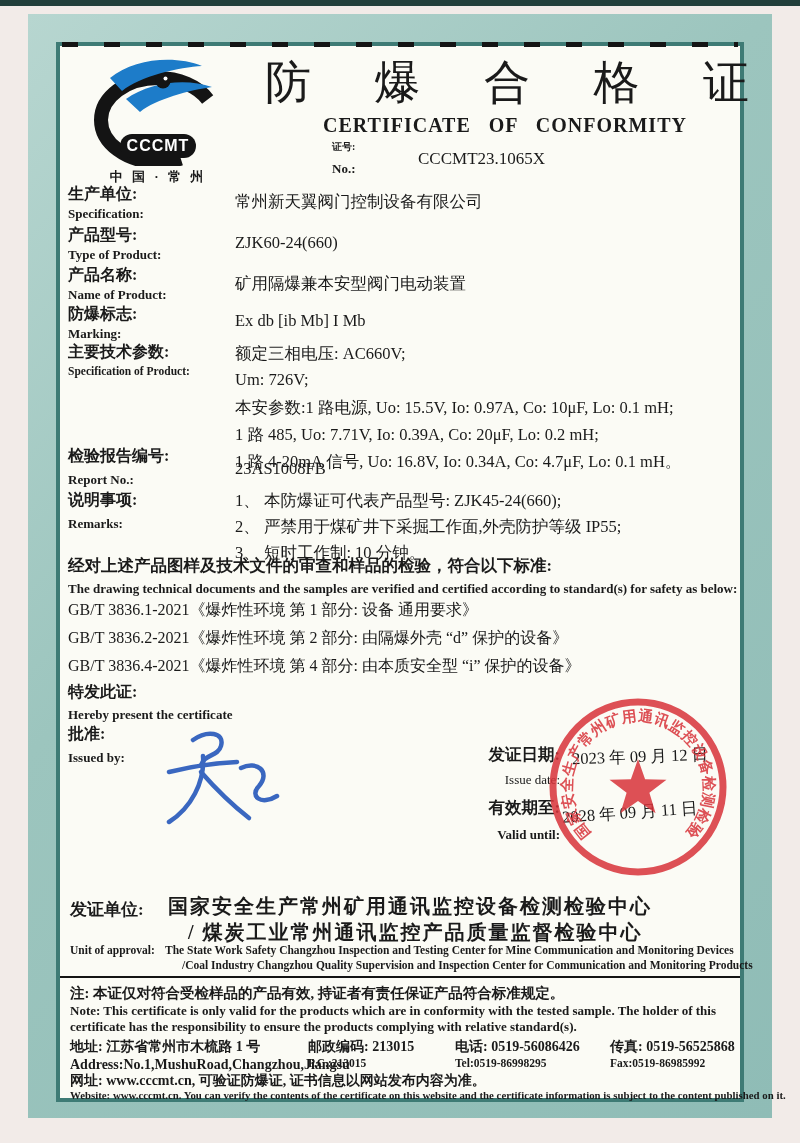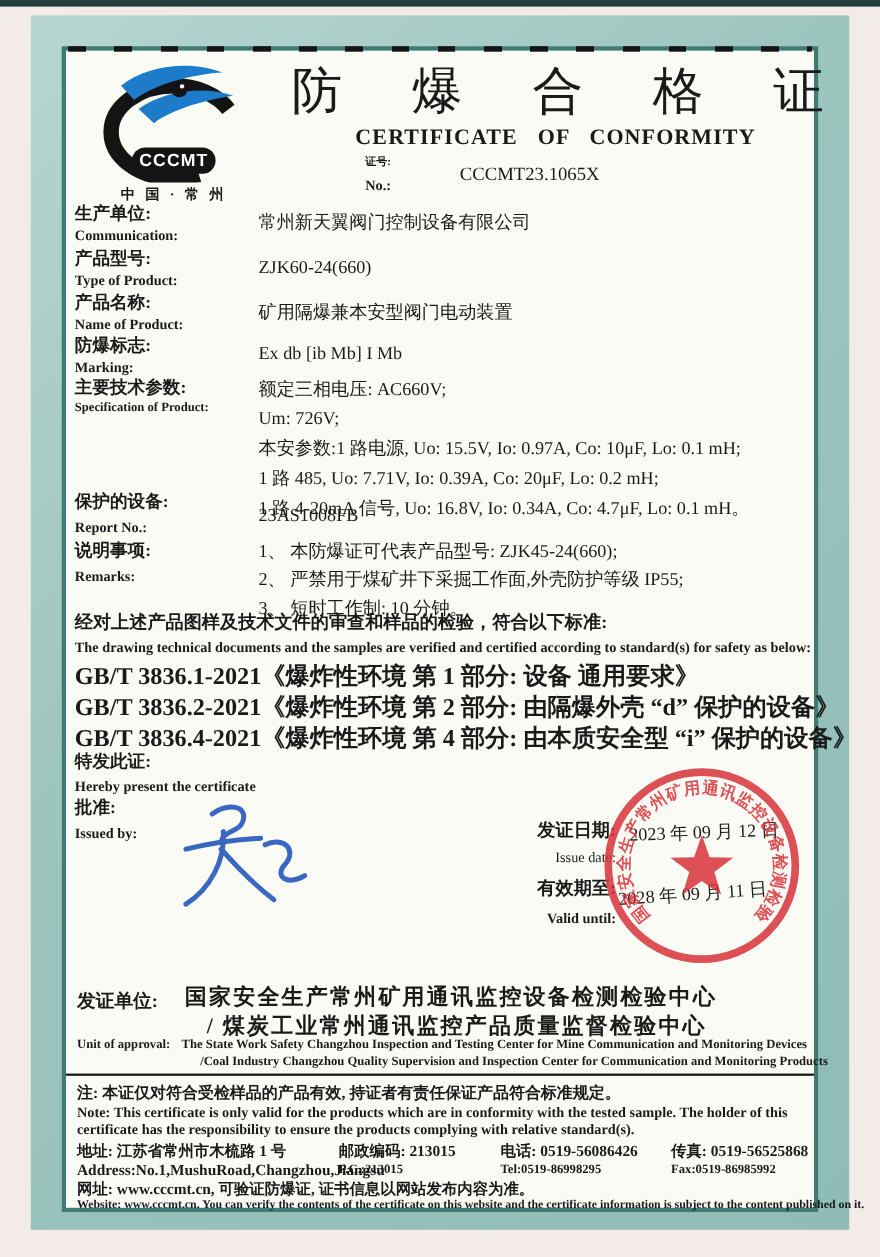--- a/index.html
+++ b/index.html
@@ -22,21 +22,21 @@
   .dashes{position:absolute;left:2px;top:-4px;width:676px;height:5px;
     background:repeating-linear-gradient(90deg,#141414 0 16px,transparent 16px 42px);}
   .abs{position:absolute;white-space:nowrap;}
   .lab-cn{font-weight:bold;font-size:16px;}
   .lab-cn-sm{font-weight:bold;font-size:10px;}
   .lab-en{font-weight:bold;font-size:13px;}
   .lab-en-sm{font-weight:bold;font-size:11.5px;}
   .val{font-size:16.5px;}
   .title-cn{font-size:46px;letter-spacing:26px;font-weight:500;text-align:center;}
   .title-en{font-size:20px;font-weight:bold;word-spacing:12px;letter-spacing:1px;text-align:center;}
-  .std{font-weight:bold;font-size:22px;}
+  .std{font-weight:normal;font-size:16px;}
   .big-issuer{font-weight:bold;font-size:20px;letter-spacing:2px;}
   .rule{position:absolute;background:#141414;height:2px;}
   .note-en{font-weight:bold;font-size:13px;line-height:16px;white-space:normal;}
   .sig{color:#3a67c0;}
   .stamp-wrap{opacity:.85;}
 </style>
 </head>
 <body>
 
 <div class="top-strip"></div>
@@ -57,21 +57,21 @@
   </svg>
   <div class="abs" style="left:22px;top:122px;width:152px;text-align:center;font-size:13px;font-weight:bold;letter-spacing:3px;">中 国 · 常 州</div>
 
   <div class="abs title-cn" style="left:205px;top:6px;width:480px;">防 爆 合 格 证</div>
   <div class="abs title-en" style="left:205px;top:68px;width:480px;">CERTIFICATE OF CONFORMITY</div>
   <div class="abs lab-cn-sm" style="left:272px;top:94px;">证号:</div>
   <div class="abs lab-en" style="left:272px;top:115px;">No.:</div>
   <div class="abs val" style="left:358px;top:103px;font-size:17px;text-align:center;">CCCMT23.1065X</div>
 
   <div class="abs lab-cn" style="left:8px;top:138px;">生产单位:</div>
-  <div class="abs lab-en" style="left:8px;top:160px;">Communication:</div>
+  <div class="abs lab-en" style="left:8px;top:160px;">Specification:</div>
   <div class="abs val" style="left:175px;top:145px;">常州新天翼阀门控制设备有限公司</div>
 
   <div class="abs lab-cn" style="left:8px;top:179px;">产品型号:</div>
   <div class="abs lab-en" style="left:8px;top:201px;">Type of Product:</div>
   <div class="abs val" style="left:175px;top:187px;">ZJK60-24(660)</div>
 
   <div class="abs lab-cn" style="left:8px;top:219px;">产品名称:</div>
   <div class="abs lab-en" style="left:8px;top:241px;">Name of Product:</div>
   <div class="abs val" style="left:175px;top:227px;">矿用隔爆兼本安型阀门电动装置</div>
 
@@ -80,21 +80,21 @@
   <div class="abs val" style="left:175px;top:265px;">Ex db [ib Mb] I Mb</div>
 
   <div class="abs lab-cn" style="left:8px;top:296px;">主要技术参数:</div>
   <div class="abs lab-en-sm" style="left:8px;top:319px;">Specification of Product:</div>
   <div class="abs val" style="left:175px;top:297px;">额定三相电压: AC660V;</div>
   <div class="abs val" style="left:175px;top:324px;">Um: 726V;</div>
   <div class="abs val" style="left:175px;top:351px;">本安参数:1 路电源, Uo: 15.5V, Io: 0.97A, Co: 10μF, Lo: 0.1 mH;</div>
   <div class="abs val" style="left:175px;top:378px;">1 路 485, Uo: 7.71V, Io: 0.39A, Co: 20μF, Lo: 0.2 mH;</div>
   <div class="abs val" style="left:175px;top:405px;">1 路 4-20mA 信号, Uo: 16.8V, Io: 0.34A, Co: 4.7μF, Lo: 0.1 mH。</div>
 
-  <div class="abs lab-cn" style="left:8px;top:400px;">保护的设备:</div>
+  <div class="abs lab-cn" style="left:8px;top:400px;">检验报告编号:</div>
   <div class="abs lab-en" style="left:8px;top:426px;">Report No.:</div>
   <div class="abs val" style="left:175px;top:413px;">23AS1008FB</div>
 
   <div class="abs lab-cn" style="left:8px;top:444px;">说明事项:</div>
   <div class="abs lab-en" style="left:8px;top:470px;">Remarks:</div>
   <div class="abs val" style="left:175px;top:444px;">1、 本防爆证可代表产品型号: ZJK45-24(660);</div>
   <div class="abs val" style="left:175px;top:470px;">2、 严禁用于煤矿井下采掘工作面,外壳防护等级 IP55;</div>
   <div class="abs val" style="left:175px;top:496px;">3、 短时工作制: 10 分钟。</div>
 
   <div class="abs" style="left:8px;top:509px;font-weight:bold;font-size:16.5px;">经对上述产品图样及技术文件的审查和样品的检验，符合以下标准:</div>

